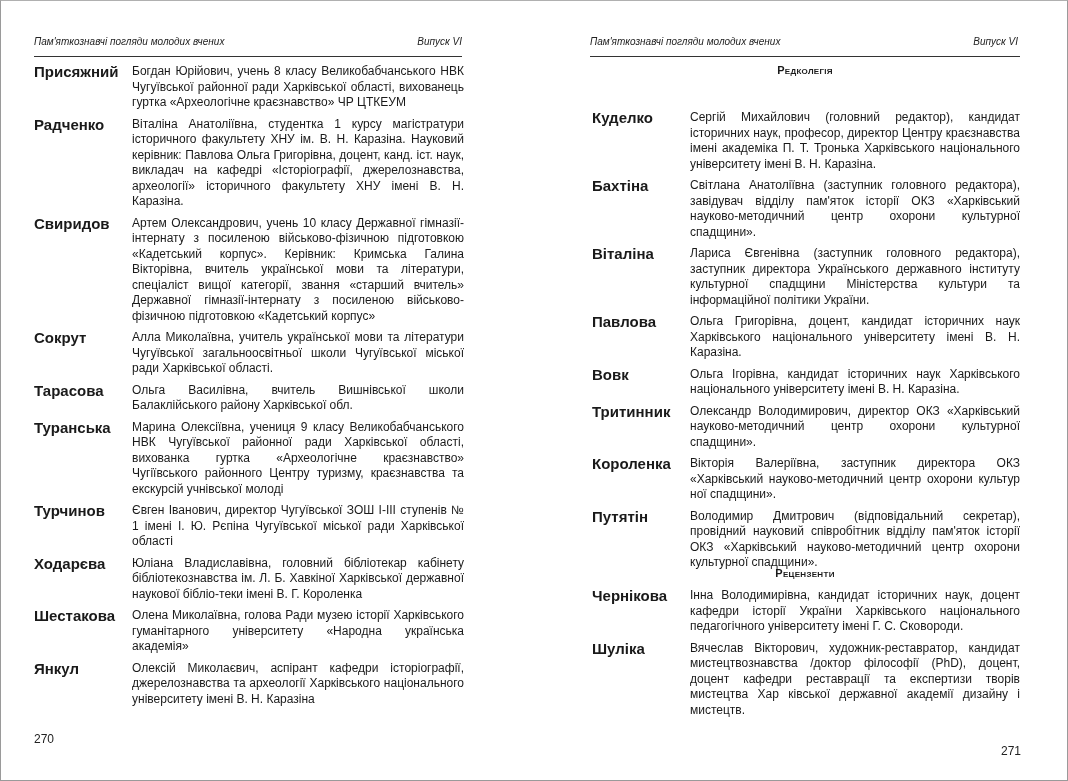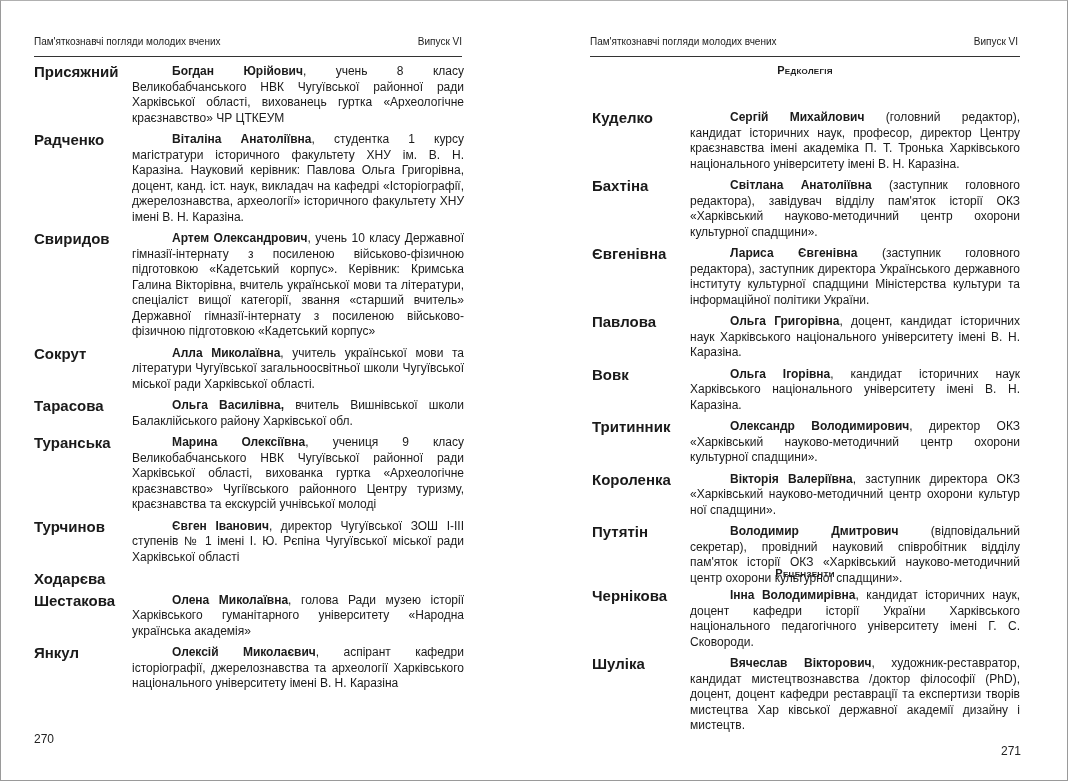--- a/index.html
+++ b/index.html
@@ -7,42 +7,42 @@
     body { font-family: "Liberation Sans", sans-serif; color: #1a1a1a; position: relative; }
     .frame {
       position: absolute; left: 0; top: 0; width: 1068px; height: 781px;
       border: 1px solid #9a9a9a; border-top: 1px solid #b0b0b0;
     }
     .page { position: absolute; top: 0; height: 781px; }
     .page.left { left: 0; width: 534px; }
     .page.right { left: 534px; width: 534px; }
     .running-head {
       position: absolute; top: 36px;
-      font-size: 10px; color: #222;
+      font-size: 10px; font-style: italic; color: #222;
       display: flex; justify-content: space-between;
     }
     .page.left .running-head { left: 34px; width: 428px; }
     .page.right .running-head { left: 56px; width: 428px; }
     .head-rule {
       position: absolute; top: 56px; height: 1px; background: #333;
     }
     .page.left .head-rule { left: 34px; width: 428px; }
     .page.right .head-rule { left: 56px; width: 430px; }
     .entries { position: absolute; }
     .page.left .entries { left: 34px; top: 64px; width: 430px; }
     .entry { display: flex; margin-bottom: 6px; }
     .surname {
       width: 98px; flex: none; font-weight: bold; font-size: 15px;
       line-height: 15.5px;
     }
     .desc {
       flex: 1; font-size: 12px; line-height: 15.5px; text-align: justify;
       color: #1a1a1a;
     }
-    .desc b { font-weight: bold; margin-left: 40px; }
+    .desc b { font-weight: normal; }
     .section-title {
       position: absolute; font-weight: bold; font-size: 11px; letter-spacing: 0.3px;
       text-align: center; font-variant: small-caps;
     }
     .page.right .section-title { left: 56px; width: 430px; }
     .page.right .entries { left: 58px; width: 428px; }
     .page.right .surname { width: 98px; }
     .page-number {
       position: absolute; top: 732px; font-size: 12px; color: #222;
     }
@@ -86,20 +86,21 @@
     <div class="entry">
       <div class="surname">Туранська</div>
       <div class="desc"><b>Марина Олексіївна</b><span>, учениця 9 класу Великобабчанського НВК Чугуївської районної ради Харківської області, вихованка гуртка «Археологічне краєзнавство» Чугіївського районного Центру туризму, краєзнавства та екскурсій учнівської молоді</span></div>
     </div>
     <div class="entry">
       <div class="surname">Турчинов</div>
       <div class="desc"><b>Євген Іванович</b><span>, директор Чугуївської ЗОШ I-III ступенів № 1 імені І. Ю. Рєпіна Чугуївської міської ради Харківської області</span></div>
     </div>
     <div class="entry">
       <div class="surname">Ходарєва</div>
+      <div class="desc"><b>Юліана Владиславівна</b><span>, головний бібліотекар кабінету бібліотекознавства ім. Л. Б. Хавкіної Харківської державної наукової бібліо-теки імені В. Г. Короленка</span></div>
     </div>
     <div class="entry">
       <div class="surname">Шестакова</div>
       <div class="desc"><b>Олена Миколаївна</b><span>, голова Ради музею історії Харківського гуманітарного університету «Народна українська академія»</span></div>
     </div>
     <div class="entry">
       <div class="surname">Янкул</div>
       <div class="desc"><b>Олексій Миколаєвич</b><span>, аспірант кафедри історіографії, джерелознавства та археології Харківського національного університету імені В. Н. Каразіна</span></div>
     </div>
   </div>
@@ -119,21 +120,21 @@
   <div class="entries" style="top:110px;">
     <div class="entry">
       <div class="surname">Куделко</div>
       <div class="desc"><b>Сергій Михайлович</b><span> (головний редактор), кандидат історичних наук, професор, директор Центру краєзнавства імені академіка П. Т. Тронька Харківського національного університету імені В. Н. Каразіна.</span></div>
     </div>
     <div class="entry">
       <div class="surname">Бахтіна</div>
       <div class="desc"><b>Світлана Анатоліївна</b><span> (заступник головного редактора), завідувач  відділу пам'яток історії ОКЗ «Харківський науково-методичний центр охорони культурної спадщини».</span></div>
     </div>
     <div class="entry">
-      <div class="surname">Євгенівна</div>
+      <div class="surname">Віталіна</div>
       <div class="desc"><b>Лариса Євгенівна</b><span> (заступник головного редактора), заступник директора Українського державного інституту культурної спадщини Міністерства культури та інформаційної політики України.</span></div>
     </div>
     <div class="entry">
       <div class="surname">Павлова</div>
       <div class="desc"><b>Ольга Григорівна</b><span>, доцент, кандидат історичних наук Харківського національного університету імені В. Н. Каразіна.</span></div>
     </div>
     <div class="entry">
       <div class="surname">Вовк</div>
       <div class="desc"><b>Ольга Ігорівна</b><span>, кандидат історичних наук Харківського національного університету імені В. Н. Каразіна.</span></div>
     </div>

